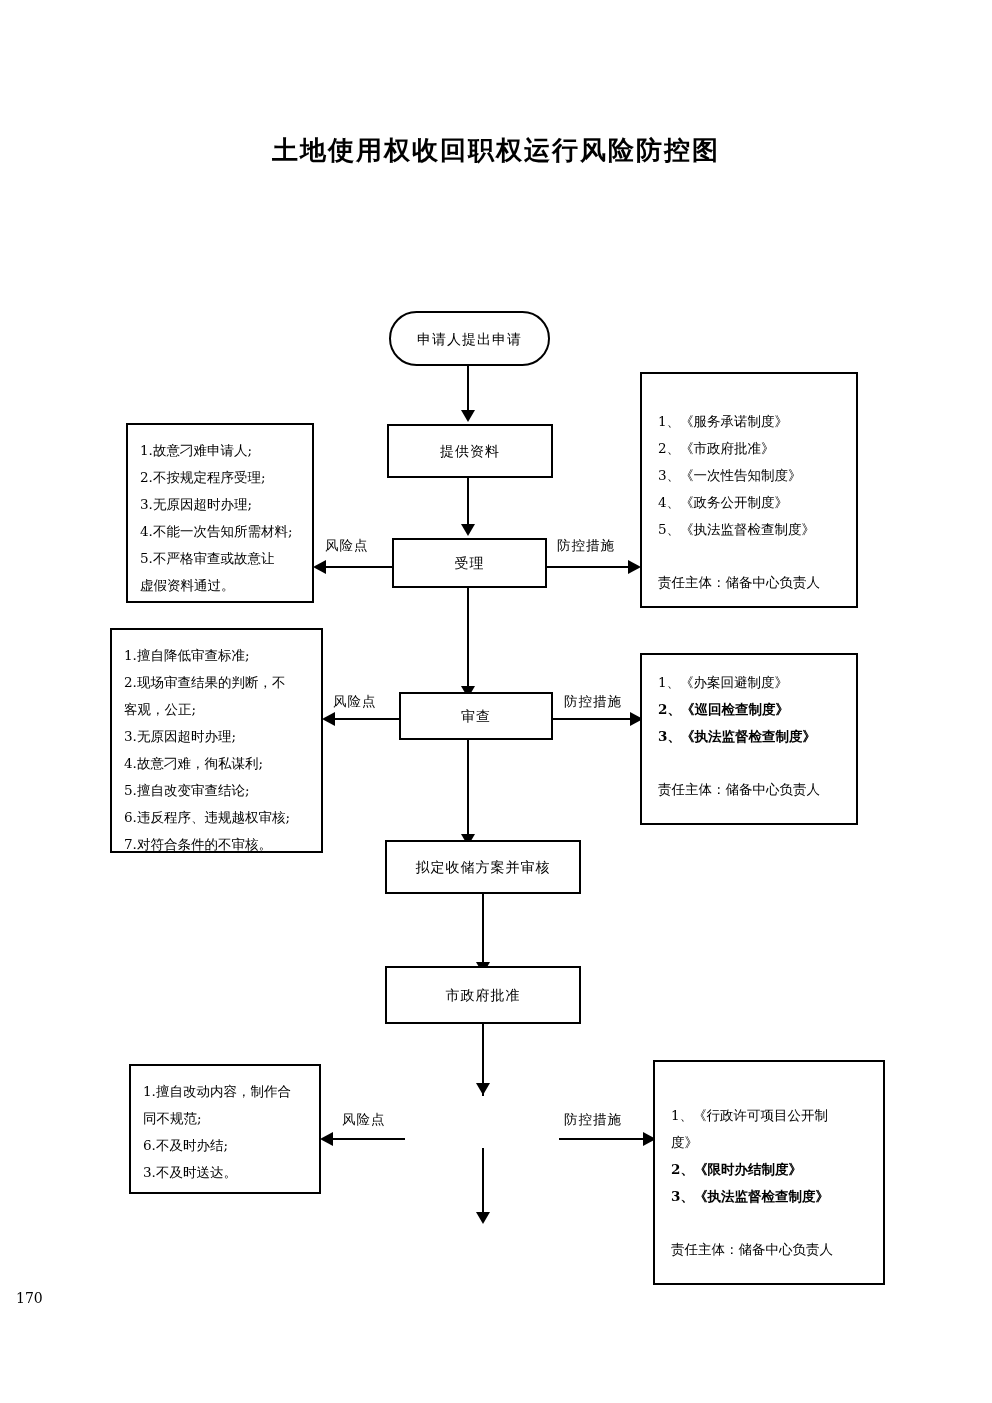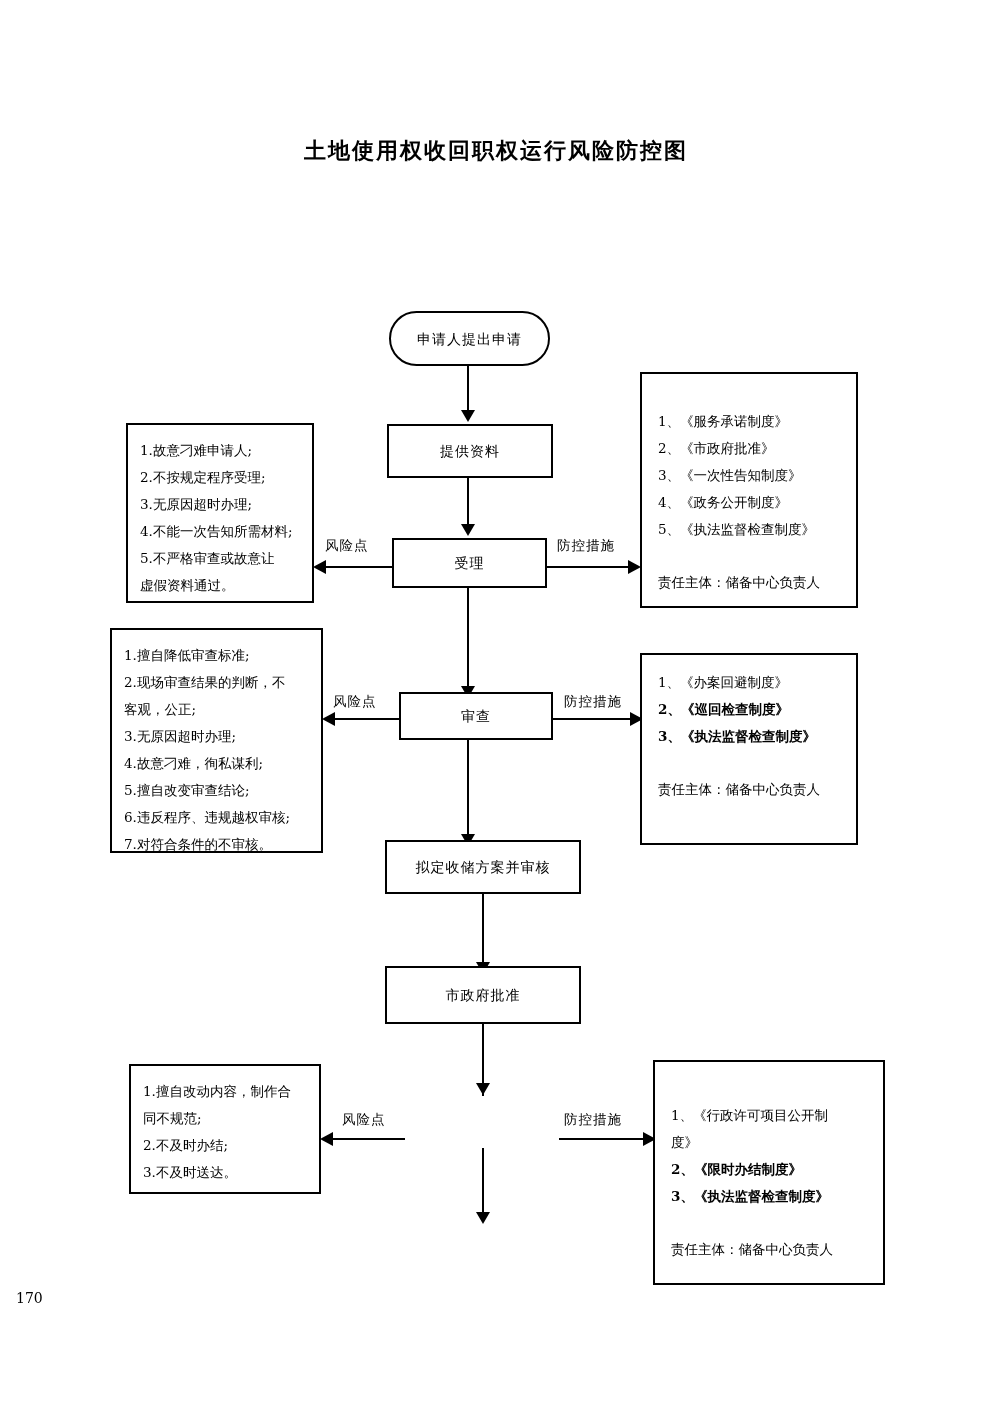--- a/index.html
+++ b/index.html
@@ -22,21 +22,21 @@
 
   
   #doc-title {
     position: absolute;
     left: 0;
     top: 128px;
     width: 992px;
     text-align: center;
     font-family: "DejaVu Serif", "Liberation Serif", serif;
     font-weight: bold;
-    font-size: 22px;
+    font-size: 26px;
     letter-spacing: 2px;
     line-height: 44px;
     white-space: nowrap;
   }
 
   
   .node {
     position: absolute;
     box-sizing: border-box;
     border: 2px solid #000000;
@@ -236,21 +236,21 @@
     <div class="pline">3.无原因超时办理;</div>
     <div class="pline">4.故意刁难，徇私谋利;</div>
     <div class="pline">5.擅自改变审查结论;</div>
     <div class="pline">6.违反程序、违规越权审核;</div>
     <div class="pline">7.对符合条件的不审核。</div>
   </div>
 
   <div class="panel risk" style="left:129px; top:1064px; width:192px; height:130px;">
     <div class="pline">1.擅自改动内容，制作合</div>
     <div class="pline">同不规范;</div>
-    <div class="pline">2.不及时办结;</div>
+    <div class="pline">6.不及时办结;</div>
     <div class="pline">3.不及时送达。</div>
   </div>
 
   <div class="panel measure" style="left:640px; top:372px; width:218px; height:236px; padding-top:34px;">
     <div class="pline">
       <span>1、</span><span>《服务承诺制度》</span>
     </div>
     <div class="pline">
       <span>2、</span><span>《市政府批准》</span>
     </div>
@@ -259,21 +259,21 @@
     </div>
     <div class="pline">
       <span>4、</span><span>《政务公开制度》</span>
     </div>
     <div class="pline">
       <span>5、</span><span>《执法监督检查制度》</span>
     </div>
     <div class="owner">责任主体：储备中心负责人</div>
   </div>
 
-  <div class="panel measure" style="left:640px; top:653px; width:218px; height:192px; ">
+  <div class="panel measure" style="left:640px; top:653px; width:218px; height:172px; ">
     <div class="pline">
       <span>1、</span><span>《办案回避制度》</span>
     </div>
     <div class="pline bold-num">
       <span>2、</span><span class="rest">《巡回检查制度》</span>
     </div>
     <div class="pline bold-num">
       <span>3、</span><span class="rest">《执法监督检查制度》</span>
     </div>
     <div class="owner">责任主体：储备中心负责人</div>

